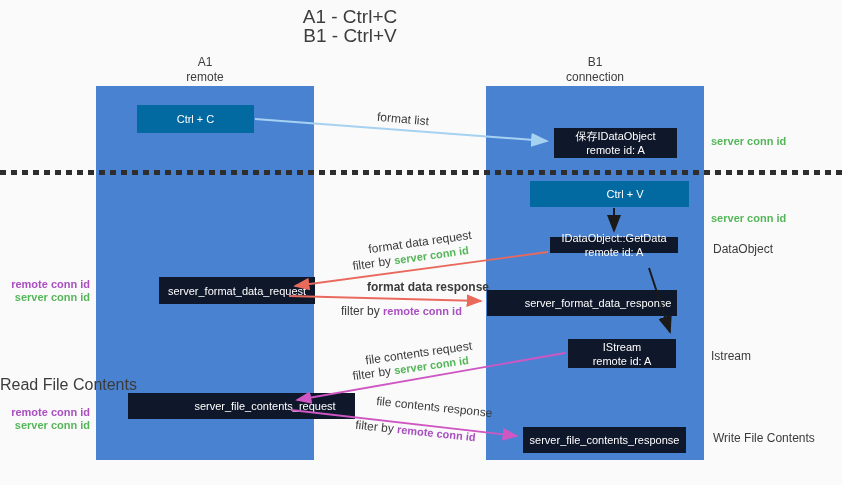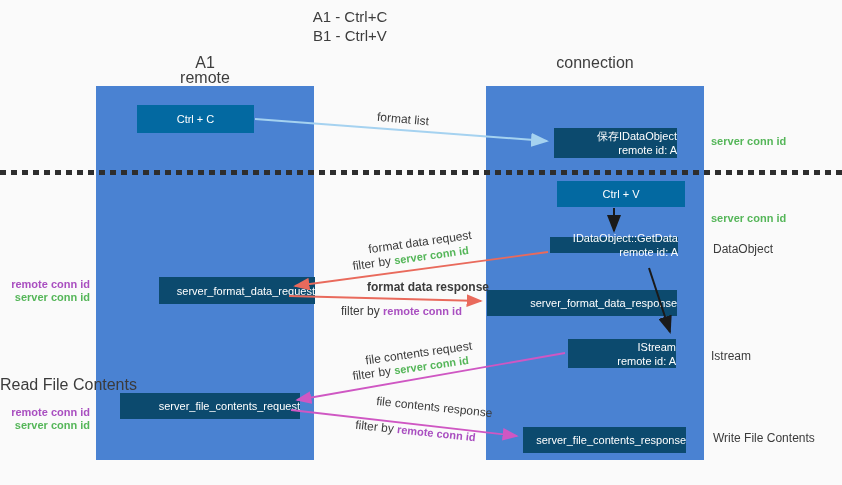--- a/index.html
+++ b/index.html
@@ -1,32 +1,32 @@
 <!DOCTYPE html>
 <html><head>
 <meta charset="utf-8">
 <style>
   html,body{margin:0;padding:0;background:#fafafa;font-family:"Liberation Sans",sans-serif;}
   .canvas{position:relative;width:842px;height:485px;background:#fafafa;overflow:hidden;}
 
   .title{position:absolute;left:0;top:7px;width:700px;text-align:center;
-         font-size:15px;line-height:19px;color:#3d3d3d;}
+         font-size:19px;line-height:19px;color:#3d3d3d;}
 
   .col-head{position:absolute;top:55px;width:218px;text-align:center;
-            font-size:16px;line-height:15px;color:#3d3d3d;}
+            font-size:12px;line-height:15px;color:#3d3d3d;}
 
   .col-rect{position:absolute;top:86px;width:218px;height:374px;background:#4a82d2;}
 
   .dotted{position:absolute;left:0;top:170px;width:842px;height:5px;z-index:3;
           background:repeating-linear-gradient(90deg,#2e2e2e 0 6px,transparent 6px 11px);}
 
   .box{position:absolute;display:flex;flex-direction:column;align-items:center;justify-content:center;
        color:#fff;font-size:11px;line-height:14px;text-align:center;z-index:2;white-space:nowrap;}
   .green{background:#0369a1;}
-  .orange{background:#0c4a6e;align-items:flex-end;}
+  .orange{background:#0f172a;}
 
   svg.arrows{position:absolute;left:0;top:0;z-index:4;pointer-events:none;}
 
   .lbl{position:absolute;font-size:12px;color:#3b3b3b;white-space:nowrap;z-index:5;}
   .green-t{color:#55b659;font-weight:bold;font-size:11px;}
   .purple-t{color:#a94fc0;font-weight:bold;font-size:11px;}
   .rot-up{transform:rotate(-8deg);}
   .rot-dn{transform:rotate(6deg);}
   .rot-dn-s{transform:rotate(5deg);}
   .left-col{position:absolute;left:0;width:90px;text-align:right;z-index:5;white-space:nowrap;}
@@ -39,38 +39,39 @@
   <div class="title">
     <div>A1 - Ctrl+C</div>
     <div>B1 - Ctrl+V</div>
   </div>
 
   <div class="col-head" style="left:96px;">
     <div>A1</div>
     <div>remote</div>
   </div>
   <div class="col-head" style="left:486px;">
+    <div>B1</div>
     <div>connection</div>
   </div>
 
   <div class="col-rect" style="left:96px;"></div>
   <div class="col-rect" style="left:486px;"></div>
 
   <div class="dotted"></div>
 
   <div class="box green" style="left:137px;top:105px;width:117px;height:28px;">
     <div>Ctrl + C</div>
   </div>
 
   <div class="box orange" style="left:554px;top:128px;width:123px;height:30px;">
     <div>保存IDataObject</div>
     <div>remote id: A</div>
   </div>
 
-  <div class="box green" style="left:557px;top:181px;width:128px;height:26px;">
+  <div class="box green" style="left:530px;top:181px;width:128px;height:26px;padding-left:31px;">
     <div>Ctrl + V</div>
   </div>
 
   <div class="box orange" style="left:550px;top:237px;width:128px;height:16px;">
     <div>IDataObject::GetData</div>
     <div>remote id: A</div>
   </div>
 
   <div class="box orange" style="left:131px;top:277px;width:156px;height:27px;margin-left:28px;">
     <div>server_format_data_request</div>
@@ -78,21 +79,21 @@
 
   <div class="box orange" style="left:487px;top:290px;width:158px;height:26px;padding-left:32px;">
     <div>server_format_data_response</div>
   </div>
 
   <div class="box orange" style="left:568px;top:339px;width:108px;height:29px;">
     <div>IStream</div>
     <div>remote id: A</div>
   </div>
 
-  <div class="box orange" style="left:120px;top:393px;width:180px;height:26px;">
+  <div class="box orange" style="left:128px;top:393px;width:180px;height:26px;padding-left:47px;">
     <div>server_file_contents_request</div>
   </div>
 
   <div class="box orange" style="left:523px;top:427px;width:163px;height:26px;">
     <div>server_file_contents_response</div>
   </div>
 
   <svg class="arrows" width="842" height="485" viewBox="0 0 842 485">
     <defs>
       <marker id="m-blue" markerWidth="9" markerHeight="7" refX="8" refY="3.5" orient="auto">

